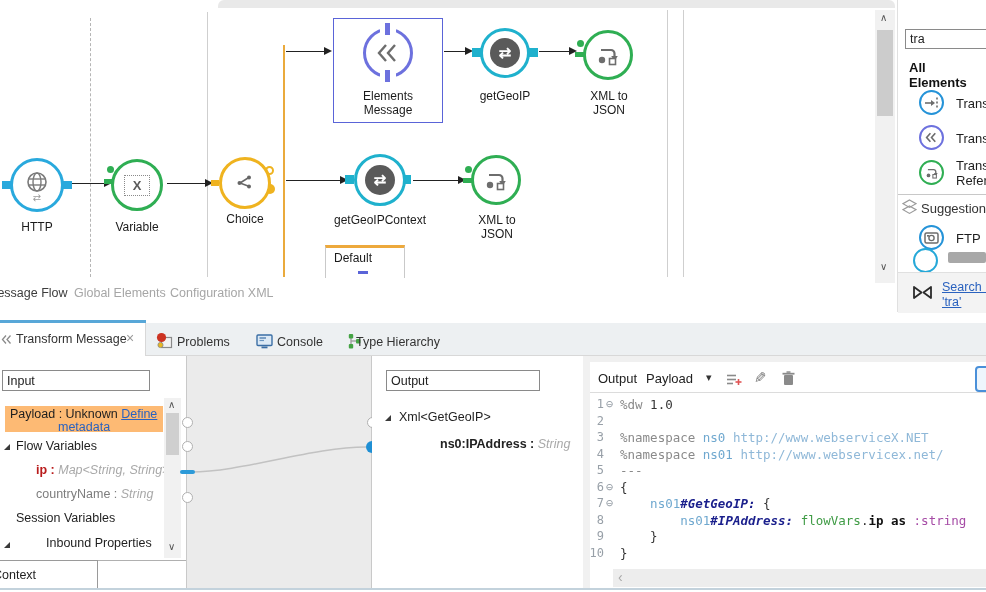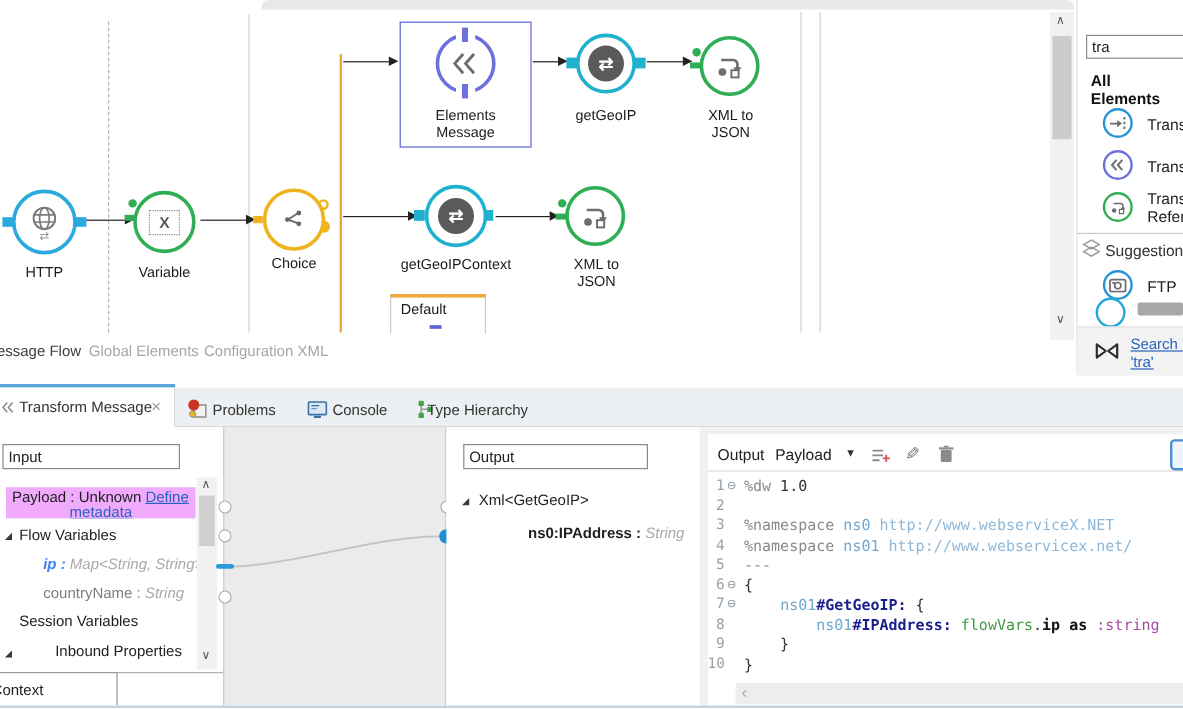--- a/index.html
+++ b/index.html
@@ -14,21 +14,21 @@
   .nub{position:absolute;}
   .ffield{position:absolute;border:1px solid #8a8a8a;font-family:"Liberation Sans",sans-serif;font-size:12.5px;color:#222;padding:2px 4px;box-sizing:border-box;background:#fff;outline:none;}
   .tlabel{position:absolute;font-size:12.5px;color:#1e1e1e;white-space:nowrap;}
   .tri{position:absolute;width:0;height:0;border-left:6px solid transparent;border-bottom:6px solid #3a3a3a;}
   .lnk{color:#2a62bf;text-decoration:underline;}
   .ttype{color:#a9a9a9;font-style:italic;}
   .cl{position:absolute;left:620px;white-space:pre;font-family:"DejaVu Sans Mono",monospace;font-size:12.5px;line-height:16px;}
   .gnum{position:absolute;left:588px;width:16px;text-align:right;font-family:"DejaVu Sans Mono",monospace;font-size:12px;color:#98a0a8;}
   .gfold{position:absolute;left:606px;font-size:12px;color:#98a0a8;font-family:"DejaVu Sans Mono",monospace;}
   .c-dir{color:#8a8a8a;} .c-plain{color:#333;} .c-b{color:#111;font-weight:bold;}
-  .c-ns{color:#6fa8cf;} .c-url{color:#8fb8d8;} .c-key{color:#1a1f8c;font-weight:bold;}
+  .c-ns{color:#6fa8cf;} .c-url{color:#8fb8d8;} .c-key{color:#1a1f8c;font-weight:bold;font-style:italic;}
   .c-var{color:#3f9b45;} .c-type{color:#a64ca6;}
   .scroll-glyph{position:absolute;font-size:10px;color:#555;font-family:"DejaVu Sans",sans-serif;}
   .pal-label{position:absolute;font-size:13px;color:#1e1e1e;white-space:nowrap;}
   .pal-circle{position:absolute;background:#fff;border-radius:50%;box-sizing:border-box;display:flex;align-items:center;justify-content:center;}
   .toptab{position:absolute;font-size:12.5px;white-space:nowrap;}
   .vtab-label{position:absolute;font-size:12.5px;color:#333;white-space:nowrap;}
 </style>
 </head>
 <body>
 
@@ -251,35 +251,35 @@
     <line x1="4" y1="8" x2="10" y2="8" stroke="#999" stroke-width="1.3"></line>
     <rect x="1.8" y="1" width="4.4" height="4.4" rx="1" fill="#44a344"></rect>
     <rect x="1.8" y="11" width="4.4" height="4.4" rx="1" fill="#44a344"></rect>
     <rect x="9" y="6" width="4.4" height="4.4" rx="1" fill="#44a344"></rect>
   </svg>
   <span class="vtab-label" style="left:356px;top:335px;">Type Hierarchy</span>
 
   <div class="abs" style="left:0;top:356px;width:186px;height:232px;background:#fff;">
     <input class="ffield" style="left: 2px; top: 14px; width: 148px; height: 21px;" value="Input">
 
-    <div class="abs" style="left:5px;top:50px;width:158px;height:26px;background:#f0abfc;overflow:hidden;">
+    <div class="abs" style="left:5px;top:50px;width:158px;height:26px;background:#fdba74;overflow:hidden;">
       <div class="tlabel" style="left:5px;top:1px;">
         <span>Payload : Unknown</span>
         <span> </span><span class="lnk">Define</span>
       </div>
       <div class="tlabel" style="left:5px;top:14px;padding-left:48px;">
         <span class="lnk">metadata</span>
       </div>
     </div>
 
     <div class="tri" style="left:4px;top:88px;"></div>
     <div class="tlabel" style="left:16px;top:83px;">Flow Variables</div>
 
     <div class="tlabel" style="left:36px;top:107px;">
-      <span style="font-weight:bold;color:#3b82f6;font-style:italic;">ip :</span><span class="ttype"> Map&lt;String, String&gt;</span>
+      <span style="font-weight:bold;color:#b91c1c;">ip :</span><span class="ttype"> Map&lt;String, String&gt;</span>
     </div>
     <div class="tlabel" style="left:36px;top:131px;">
       <span style="color:#7d7d7d;">countryName :</span><span class="ttype"> String</span>
     </div>
     <div class="tlabel" style="left:16px;top:155px;">Session Variables</div>
     <div class="tri" style="left:4px;top:186px;"></div>
     <div class="tlabel" style="left:16px;top:180px;margin-left:30px;">Inbound Properties</div>
 
     <div class="abs" style="left:164px;top:42px;width:17px;height:160px;background:#f1f1f1;">
       <span class="scroll-glyph" style="left:4px;top:1px;">∧</span>

